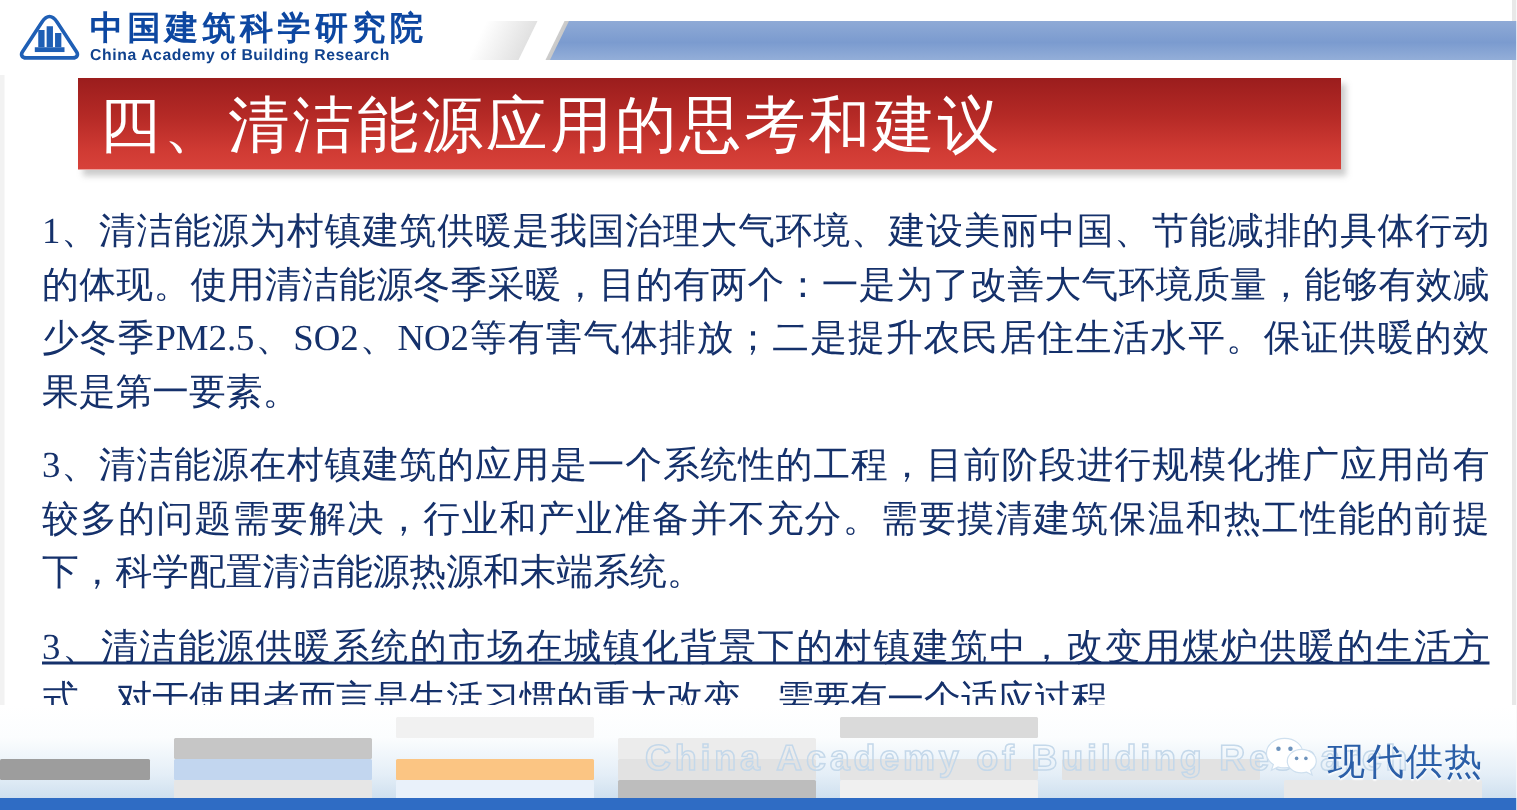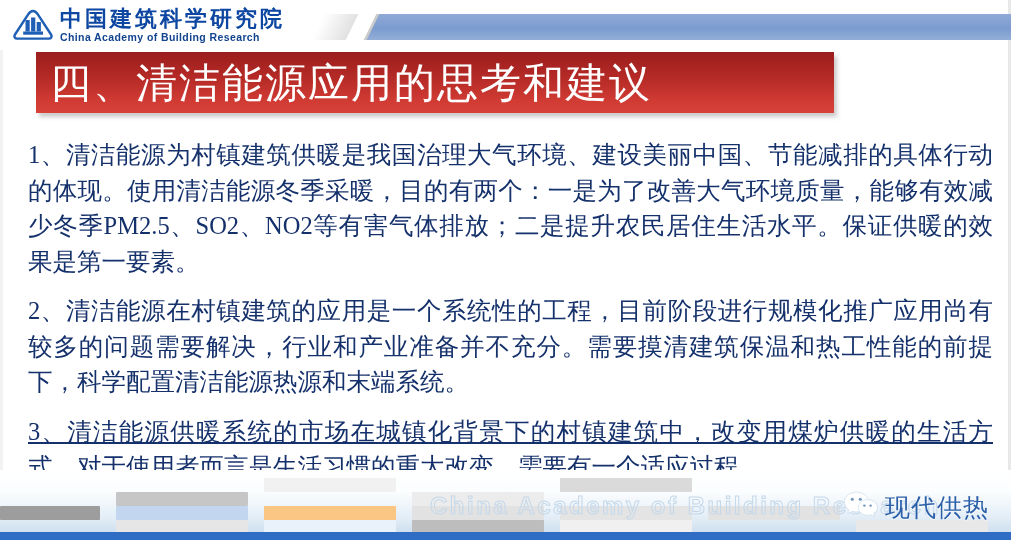--- a/index.html
+++ b/index.html
@@ -98,26 +98,27 @@
     font-weight: bold;
     color: #11438f;
     letter-spacing: 0.4px;
     line-height: 13px;
     white-space: nowrap;
   }
 
   
   .title-band {
     position: absolute;
-    left: 36px;
+    left: 52px;
     top: 52px;
     width: 798px;
     height: 61px;
     background: linear-gradient(to bottom, #9b1d1d 0%, #b52a26 42%, #cf3a33 78%, #d8423a 100%);
     box-shadow: 3px 4px 4px rgba(120,120,120,0.38);
+    padding-left: 44px;
   }
   .title-text {
     position: absolute;
     left: 14px;
     top: 4px;
     font-family: "Liberation Serif", "DejaVu Serif", serif;
     font-size: 41px;
     color: #ffffff;
     letter-spacing: 2px;
     line-height: 54px;
@@ -245,21 +246,21 @@
       <div class="logo-en">China Academy of Building Research</div>
     </div>
   </div>
 
   <div class="title-band">
     <div class="title-text">四、清洁能源应用的思考和建议</div>
   </div>
 
   <div class="body-area">
     <p class="para para-1">1、清洁能源为村镇建筑供暖是我国治理大气环境、建设美丽中国、节能减排的具体行动的体现。使用清洁能源冬季采暖，目的有两个：一是为了改善大气环境质量，能够有效减少冬季PM2.5、SO2、NO2等有害气体排放；二是提升农民居住生活水平。保证供暖的效果是第一要素。</p>
-    <p class="para para-2">2、清洁能源在村镇建筑的应用是一个系统性的工程，目前阶段进行规模化推广应用尚有较多的问题需要解决，行业和产业准备并不充分。需要摸清建筑保温和热工性能的前提下，科学配置清洁能源热源和末端系统。</p>
+    <p class="para para-2">3、清洁能源在村镇建筑的应用是一个系统性的工程，目前阶段进行规模化推广应用尚有较多的问题需要解决，行业和产业准备并不充分。需要摸清建筑保温和热工性能的前提下，科学配置清洁能源热源和末端系统。</p>
     <p class="para para-3">3、清洁能源供暖系统的市场在城镇化背景下的村镇建筑中，改变用煤炉供暖的生活方式，对于使用者而言是生活习惯的重大改变。需要有一个适应过程。</p>
   </div>
 
   <div class="footer">
     <div class="footer-grad"></div>
 
     <div class="blocks">
         <div class="blk" style="left: 0px; top: 36px; width: 100px; background: rgb(157, 157, 157);"></div>
         <div class="blk" style="left: 116px; top: 22px; width: 132px; background: rgb(198, 198, 198);"></div>
         <div class="blk" style="left: 116px; top: 36px; width: 132px; background: rgb(194, 214, 239);"></div>

